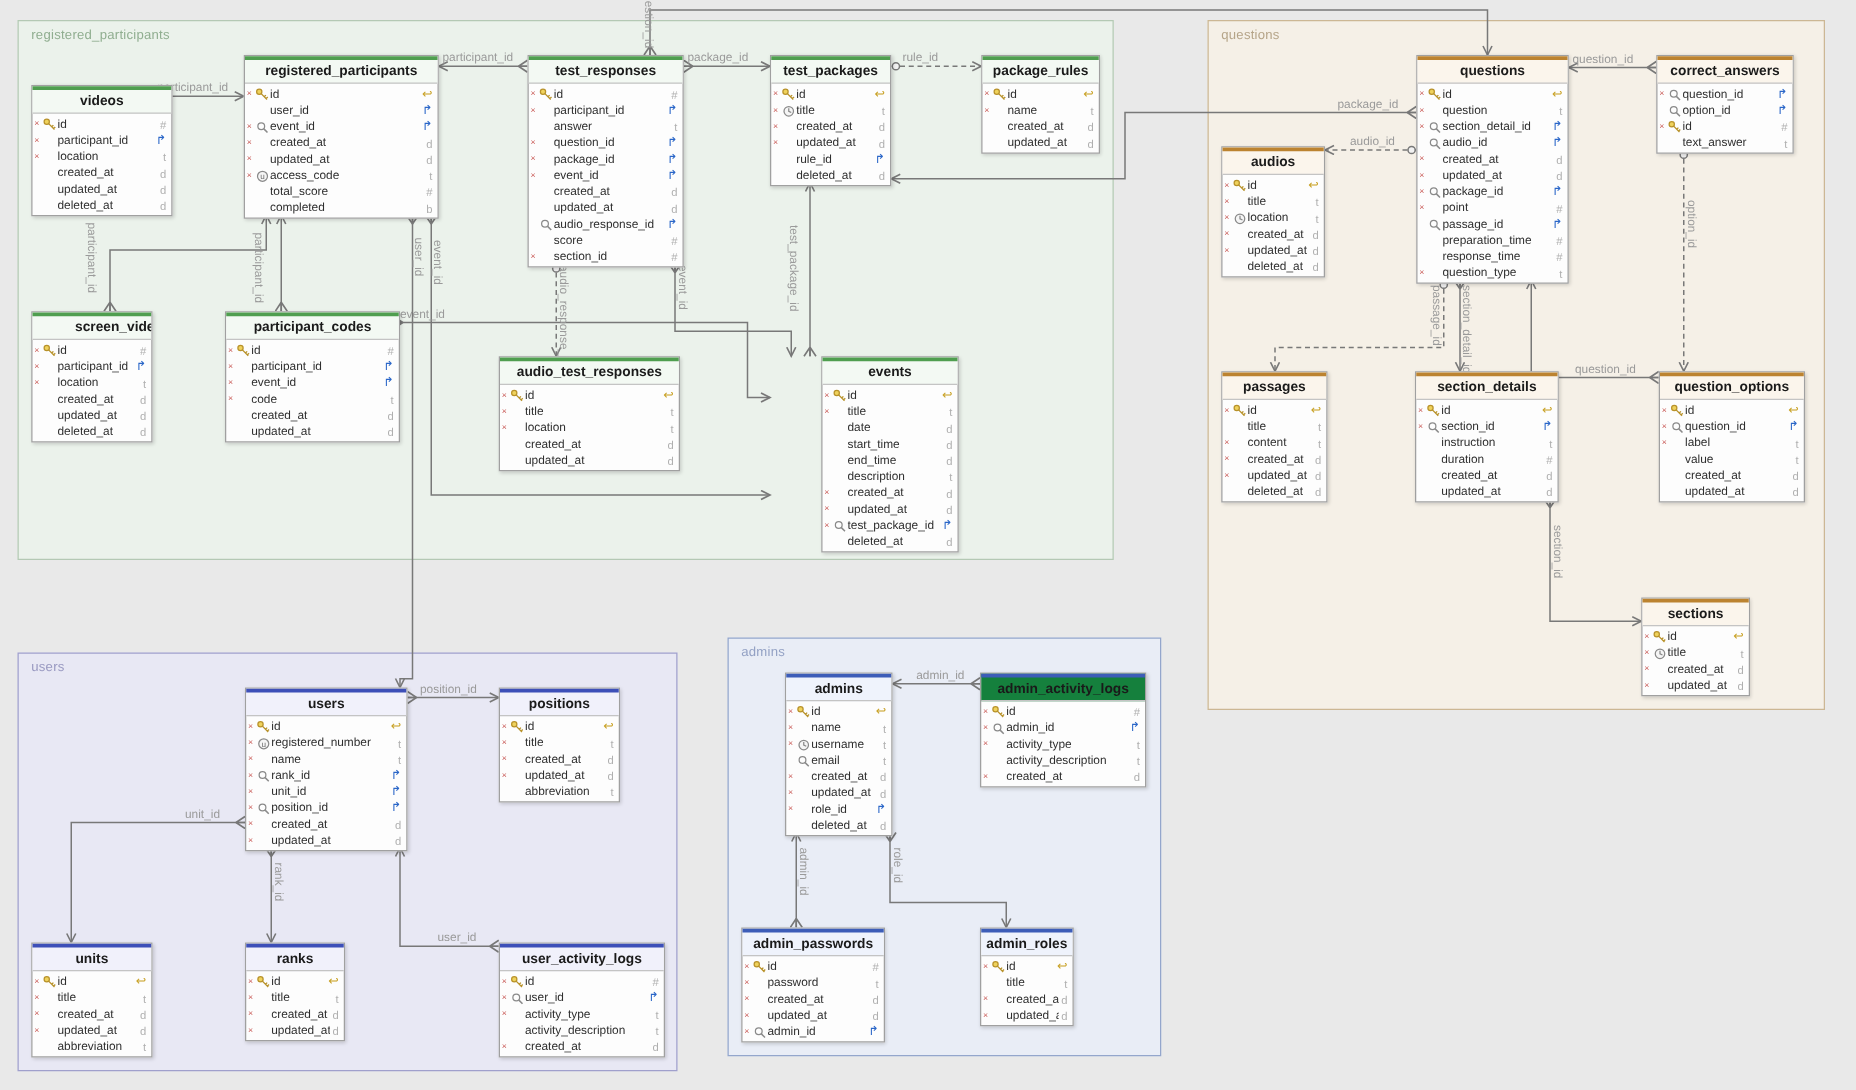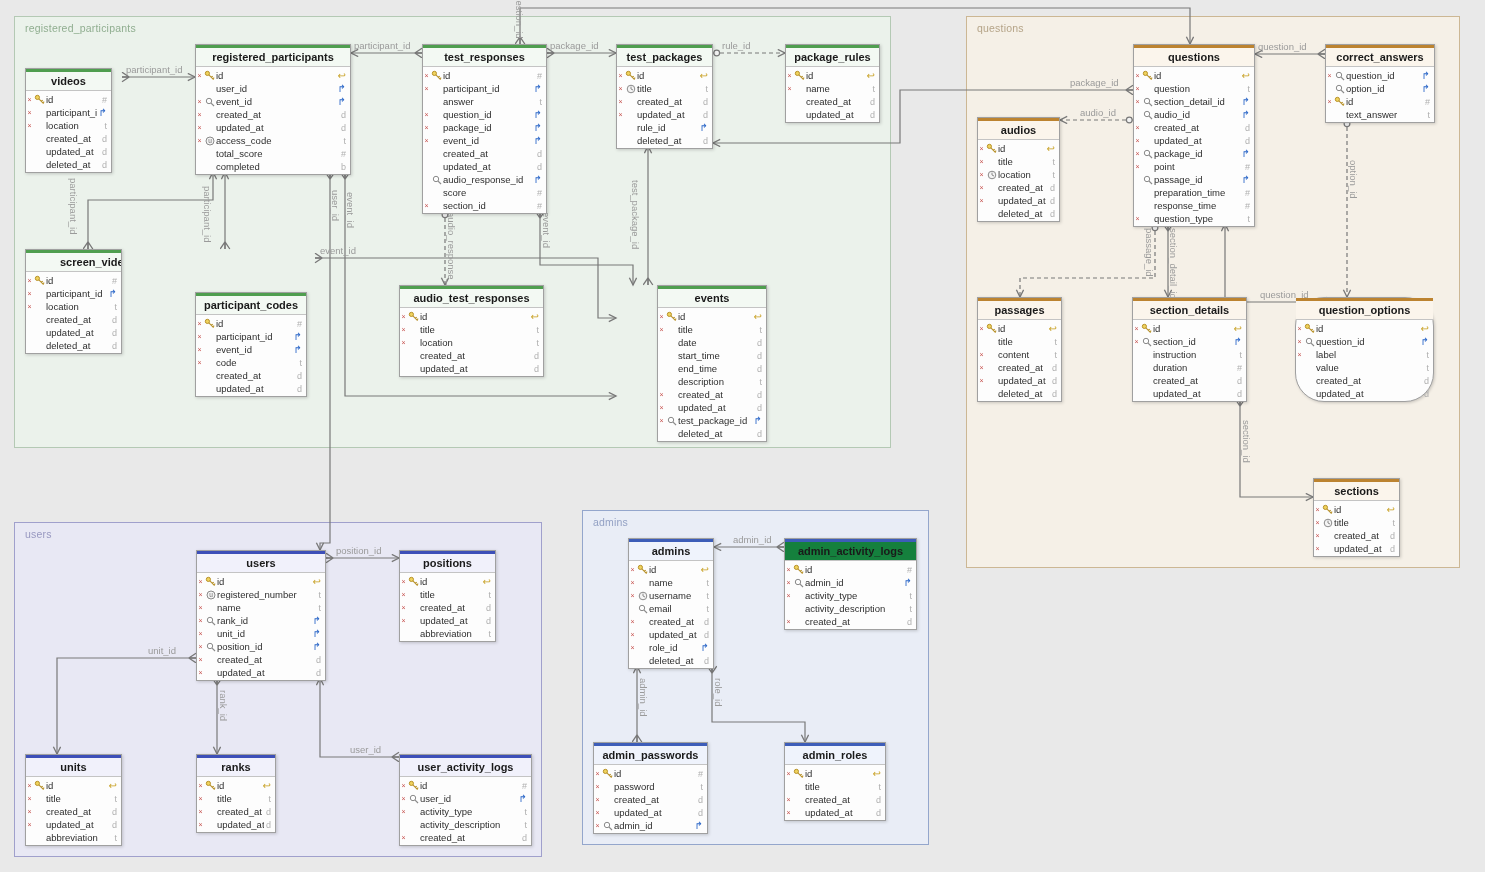--- a/index.html
+++ b/index.html
@@ -103,21 +103,21 @@
       <text x="220" y="690" transform="rotate(90 220 690)">rank_id</text>
       <polyline points="399,757 320,757 320,678" marker-start="url(#m-crow)" marker-end="url(#m-arrow)"></polyline>
       <text x="350" y="753">user_id</text>
       <polyline points="784,547 714,547" marker-start="url(#m-crow)" marker-end="url(#m-arrow)"></polyline>
       <text x="733" y="543">admin_id</text>
       <polyline points="637,742 637,666" marker-start="url(#m-crow)" marker-end="url(#m-arrow)"></polyline>
       <text x="640" y="678" transform="rotate(90 640 678)">admin_id</text>
       <polyline points="712,666 712,722 805,722 805,742" marker-start="url(#m-crow)" marker-end="url(#m-arrow)"></polyline>
       <text x="715" y="678" transform="rotate(90 715 678)">role_id</text>
     </svg>
-    <div class="tbl" style="left: 25px; top: 68px; width: 87px;">
+    <div class="tbl" style="left: 25px; top: 68px; width: 113px;">
       <div class="tbl-hd" style="border-top-color: rgb(79, 158, 79); background: rgb(243, 249, 243);">videos</div>
       <div class="tbl-body">
         <div class="row">
           <span class="mk">×</span>
           <span class="ic">
             <svg width="11" height="11" viewBox="0 0 11 11">
               <circle cx="3.4" cy="3.4" r="2.1" fill="#efd25c" stroke="#b8922a" stroke-width="1"></circle>
               <path d="M4.9 4.9 L9.6 9.6 M7.4 7.4 L8.7 6.1 M8.9 8.9 L10.2 7.6" fill="none" stroke="#b8922a" stroke-width="1.1"></path>
             </svg>
           </span>
@@ -429,21 +429,21 @@
           <span class="tp tp-plain">d</span>
         </div>
         <div class="row">
           <span class="mk"></span>
           <span class="ic"></span>
           <span class="nm">deleted_at</span>
           <span class="tp tp-plain">d</span>
         </div>
       </div>
     </div>
-    <div class="tbl" style="left: 195px; top: 249px; width: 112px; margin-top: 43px;">
+    <div class="tbl" style="left: 180px; top: 249px; width: 140px;">
       <div class="tbl-hd" style="border-top-color: rgb(79, 158, 79); background: rgb(243, 249, 243);">participant_codes</div>
       <div class="tbl-body">
         <div class="row">
           <span class="mk">×</span>
           <span class="ic">
             <svg width="11" height="11" viewBox="0 0 11 11">
               <circle cx="3.4" cy="3.4" r="2.1" fill="#efd25c" stroke="#b8922a" stroke-width="1"></circle>
               <path d="M4.9 4.9 L9.6 9.6 M7.4 7.4 L8.7 6.1 M8.9 8.9 L10.2 7.6" fill="none" stroke="#b8922a" stroke-width="1.1"></path>
             </svg>
           </span>
@@ -884,21 +884,21 @@
           <span class="tp tp-plain">d</span>
         </div>
         <div class="row">
           <span class="mk"></span>
           <span class="ic"></span>
           <span class="nm">updated_at</span>
           <span class="tp tp-plain">d</span>
         </div>
       </div>
     </div>
-    <div class="tbl" style="left: 1295px; top: 297px; width: 139px; border-radius: 29px;">
+    <div class="tbl" style="left: 1327px; top: 297px; width: 117px;">
       <div class="tbl-hd" style="border-top-color: rgb(188, 131, 48); background: rgb(251, 245, 236);">question_options</div>
       <div class="tbl-body">
         <div class="row">
           <span class="mk">×</span>
           <span class="ic">
             <svg width="11" height="11" viewBox="0 0 11 11">
               <circle cx="3.4" cy="3.4" r="2.1" fill="#efd25c" stroke="#b8922a" stroke-width="1"></circle>
               <path d="M4.9 4.9 L9.6 9.6 M7.4 7.4 L8.7 6.1 M8.9 8.9 L10.2 7.6" fill="none" stroke="#b8922a" stroke-width="1.1"></path>
             </svg>
           </span>
@@ -1364,21 +1364,21 @@
             <svg width="10" height="10" viewBox="0 0 10 10">
               <circle cx="4" cy="4" r="2.7" fill="none" stroke="#8a8a8a" stroke-width="1"></circle>
               <line x1="6.1" y1="6.1" x2="9" y2="9" stroke="#8a8a8a" stroke-width="1.2"></line>
             </svg>
           </span>
           <span class="nm">admin_id</span>
           <span class="tp tp-fk">↱</span>
         </div>
       </div>
     </div>
-    <div class="tbl" style="left: 784px; top: 742px; width: 102px;">
+    <div class="tbl" style="left: 784px; top: 742px; width: 75px;">
       <div class="tbl-hd" style="border-top-color: rgb(61, 93, 184); background: rgb(239, 243, 252);">admin_roles</div>
       <div class="tbl-body">
         <div class="row">
           <span class="mk">×</span>
           <span class="ic">
             <svg width="11" height="11" viewBox="0 0 11 11">
               <circle cx="3.4" cy="3.4" r="2.1" fill="#efd25c" stroke="#b8922a" stroke-width="1"></circle>
               <path d="M4.9 4.9 L9.6 9.6 M7.4 7.4 L8.7 6.1 M8.9 8.9 L10.2 7.6" fill="none" stroke="#b8922a" stroke-width="1.1"></path>
             </svg>
           </span>

